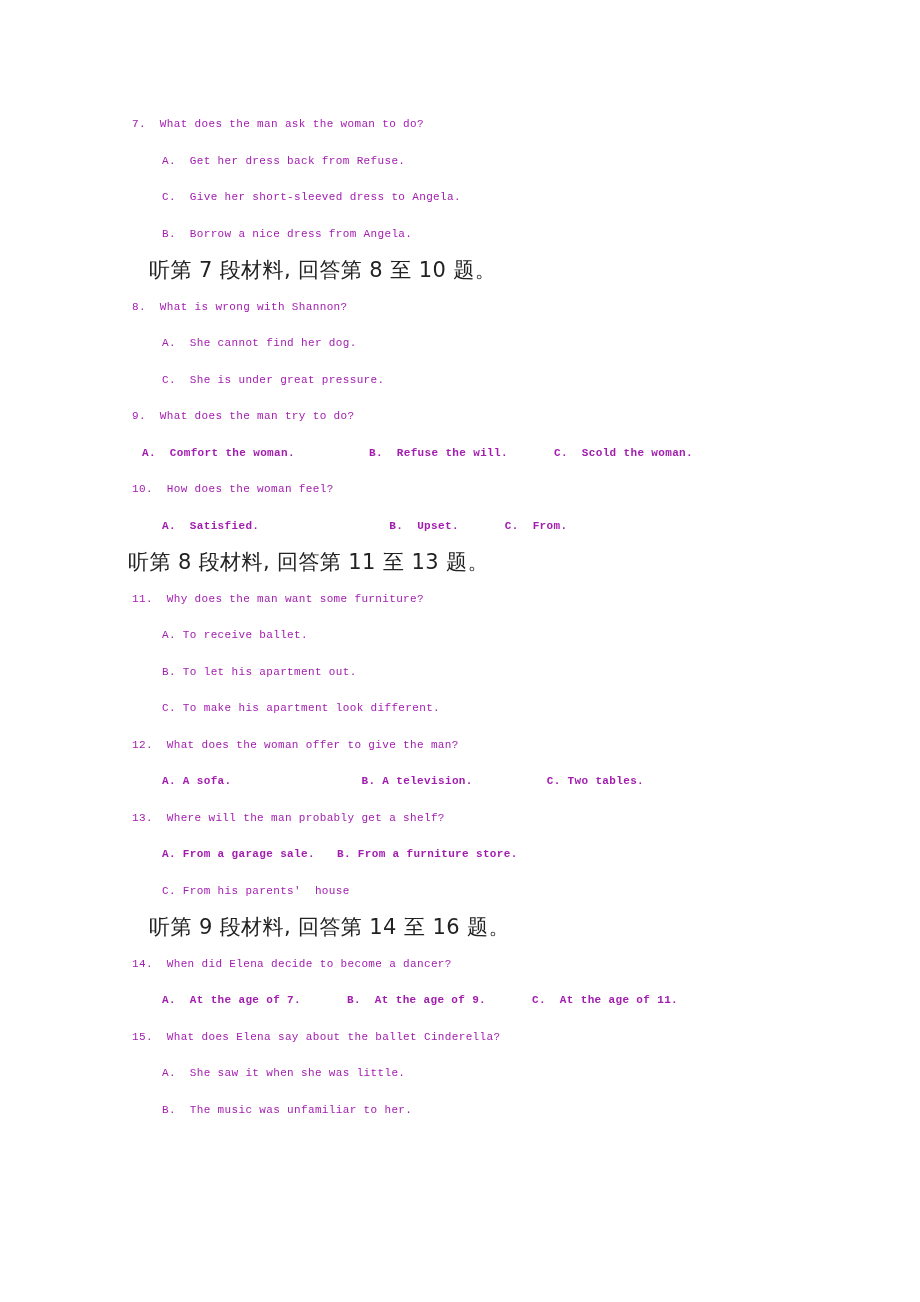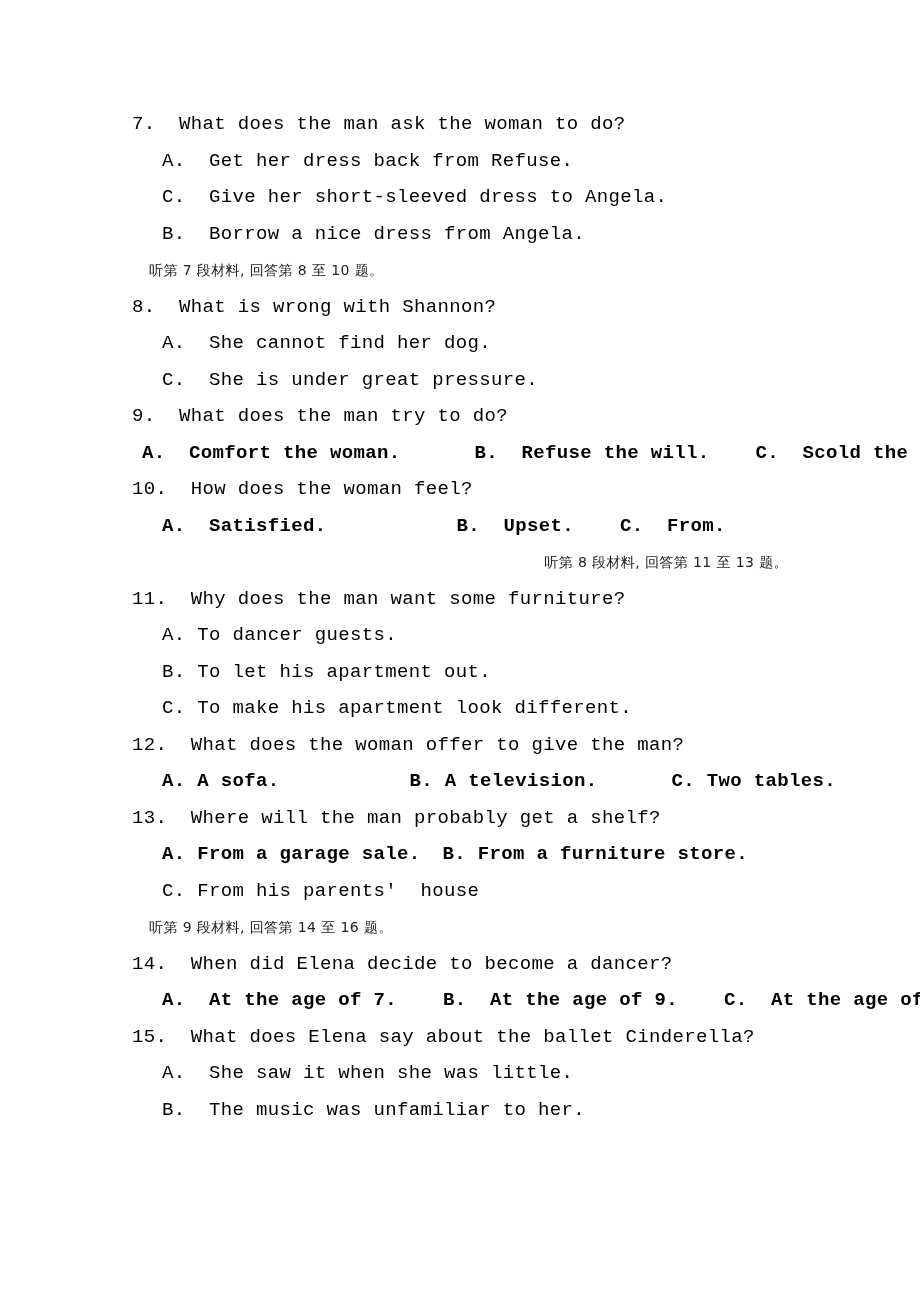--- a/index.html
+++ b/index.html
@@ -30,53 +30,52 @@
     left: 128px;
     top: 106px;
     width: 660px;
   }
 
   
   .line {
     height: 36.5px;
     line-height: 36.5px;
     white-space: pre;
-    font-size: 19px;
+    font-size: 11px;
     letter-spacing: 0.35px;
-    color: #000000;
+    color: #a21caf;
   }
 
   
   .q-line {
     padding-left: 4px;
   }
 
   
   .opt-line {
     padding-left: 34px;
   }
 
   
   .opt-line-narrow {
     padding-left: 14px;
   }
 
   
   .cn-line {
     font-family: "DejaVu Sans", "Liberation Sans", sans-serif;
-    font-size: 14px;
+    font-size: 21px;
     letter-spacing: 0.4px;
     color: #222222;
   }
   .cn-indent {
     padding-left: 21px;
   }
   .cn-flush {
     padding-left: 0px;
-    text-align: right;
   }
 
   
   .col {
     display: inline-block;
     white-space: pre;
     font-weight: bold;
   }
   .gap-sm  { display: inline-block; width: 22px; }
   .gap-md  { display: inline-block; width: 46px; }
@@ -102,21 +101,21 @@
 
     <div class="line q-line">9.  What does the man try to do?</div>
     <div class="line opt-line-narrow"><span class="col">A.  Comfort the woman.</span><span class="gap-lg"></span><span class="col">B.  Refuse the will.</span><span class="gap-md"></span><span class="col">C.  Scold the woman.</span></div>
 
     <div class="line q-line">10.  How does the woman feel?</div>
     <div class="line opt-line"><span class="col">A.  Satisfied.</span><span class="gap-xxl"></span><span class="col">B.  Upset.</span><span class="gap-md"></span><span class="col">C.  From.</span></div>
 
     <div class="line cn-line cn-flush">听第 8 段材料, 回答第 11 至 13 题。</div>
 
     <div class="line q-line">11.  Why does the man want some furniture?</div>
-    <div class="line opt-line">A. To dancer guests.</div>
+    <div class="line opt-line">A. To receive ballet.</div>
     <div class="line opt-line">B. To let his apartment out.</div>
     <div class="line opt-line">C. To make his apartment look different.</div>
 
     <div class="line q-line">12.  What does the woman offer to give the man?</div>
     <div class="line opt-line"><span class="col">A. A sofa.</span><span class="gap-xxl"></span><span class="col">B. A television.</span><span class="gap-lg"></span><span class="col">C. Two tables.</span></div>
 
     <div class="line q-line">13.  Where will the man probably get a shelf?</div>
     <div class="line opt-line"><span class="col">A. From a garage sale.</span><span class="gap-sm"></span><span class="col">B. From a furniture store.</span></div>
     <div class="line opt-line">C. From his parents'  house</div>
 

